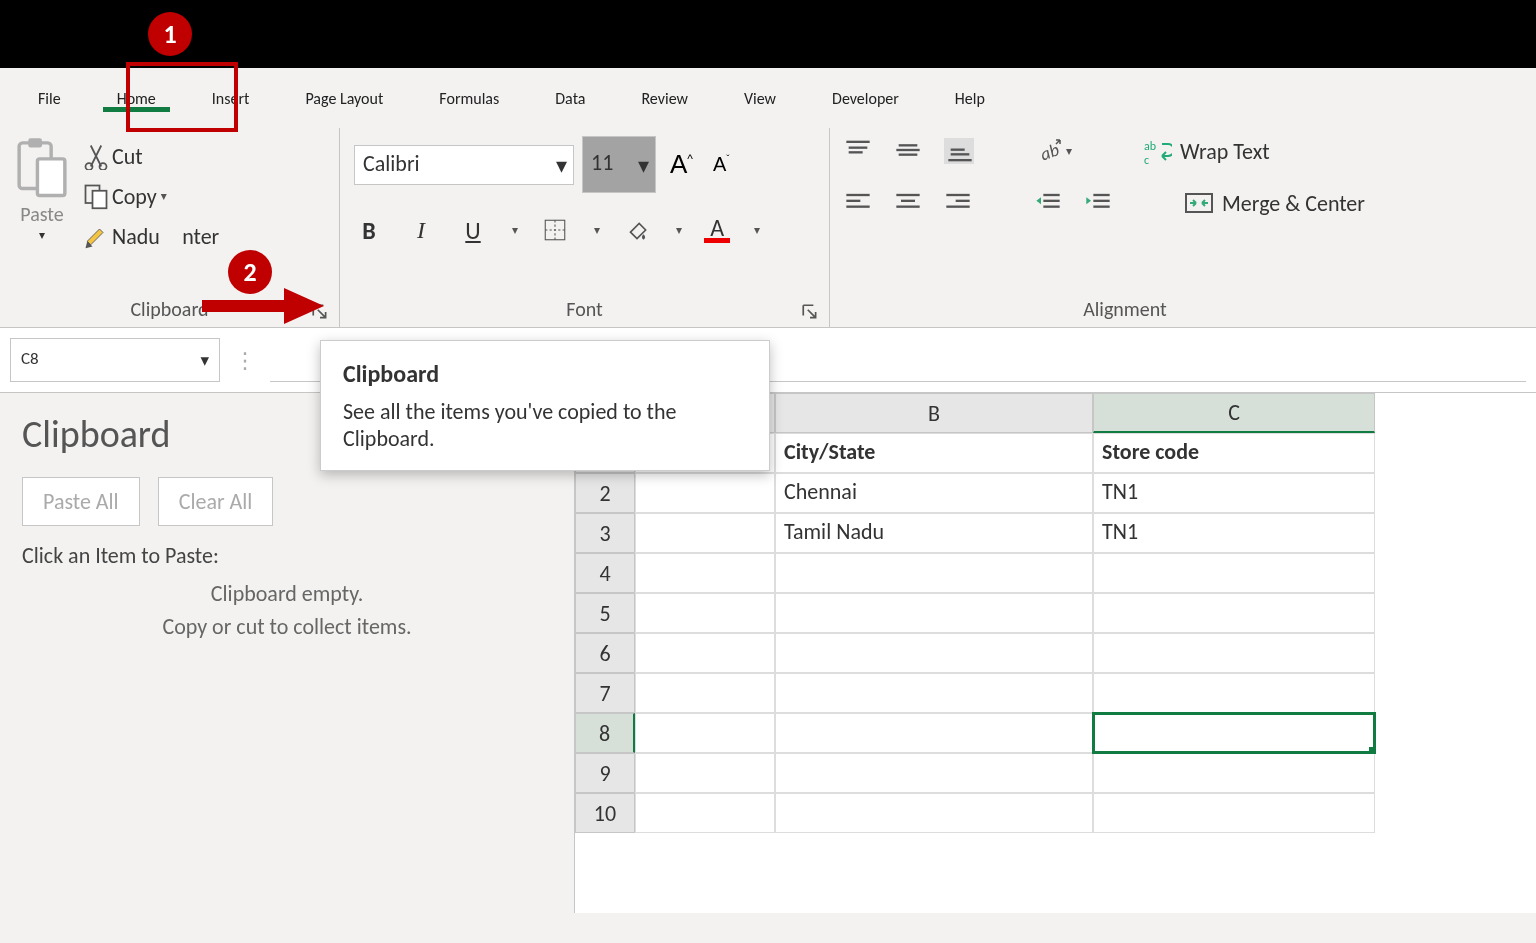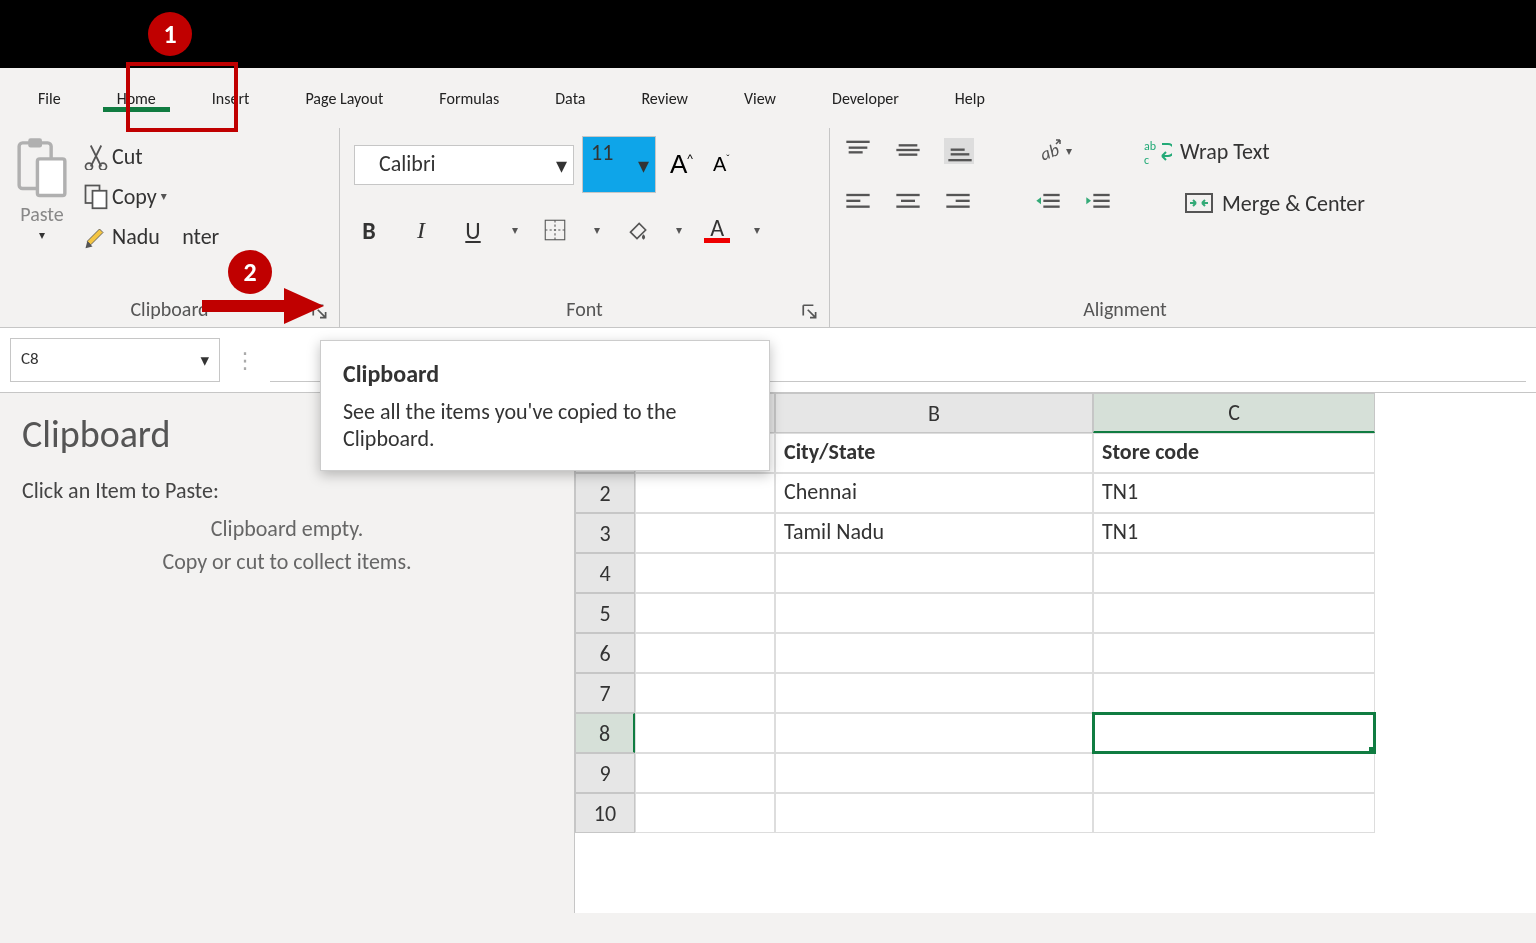--- a/index.html
+++ b/index.html
@@ -38,22 +38,22 @@
   .paste-col{display:flex;flex-direction:column;align-items:center;gap:2px;}
   .paste-icon{width:56px;height:64px;}
   .paste-label{font-size:20px;color:#888;}
   .paste-dd{font-size:12px;}
   .cb-items{display:flex;flex-direction:column;gap:12px;padding-top:6px;}
   .cb-item{display:flex;align-items:center;gap:2px;font-size:22px;}
   .cb-item svg{width:28px;height:28px;}
 
   
   .font-row{display:flex;align-items:center;gap:8px;margin-bottom:10px;}
-  .font-name{width:220px;height:40px;border:1px solid var(--border);background:#fff;font-size:22px;padding:4px 24px;position:relative;cursor:pointer;}
-  .font-size{width:74px;height:57px;border:1px solid var(--border);background:#0ea5e9;font-size:22px;padding:2px 8px;position:relative;cursor:pointer;}
+  .font-name{width:220px;height:40px;border:1px solid var(--border);background:#fff;font-size:22px;padding:4px 8px;position:relative;cursor:pointer;}
+  .font-size{width:74px;height:57px;border:1px solid var(--border);background:#a3a3a3;font-size:22px;padding:12px 8px;position:relative;cursor:pointer;}
   .dd-caret{position:absolute;right:6px;top:50%;transform:translateY(-50%);}
   .font-grow,.font-shrink{border:none;background:none;font-size:26px;cursor:pointer;}
   .font-row2{display:flex;align-items:center;gap:22px;}
   .fb{width:30px;height:30px;display:flex;align-items:center;justify-content:center;font-size:24px;cursor:pointer;}
   .fb.bold{font-weight:bold;}
   .fb.ital{font-style:italic;font-family:Georgia,serif;}
   .fb.und{text-decoration:underline;}
   .fb svg{width:26px;height:26px;}
   .color-underline{display:flex;flex-direction:column;align-items:center;}
   .color-underline .a-letter{font-size:24px;line-height:20px;}
@@ -329,20 +329,24 @@
     <span>C8</span>
     <span class="dd-caret">▾</span>
   </div>
   <div class="fx-sep">⋮</div>
   <div class="fx-input"></div>
 </div>
 
 <div class="lower">
   <div class="clip-pane">
     <div class="clip-title">Clipboard</div>
+    <div class="clip-btns">
+      <div class="clip-btn">Paste All</div>
+      <div class="clip-btn">Clear All</div>
+    </div>
     <div class="clip-hint">Click an Item to Paste:</div>
     <div class="clip-empty">
       <div>Clipboard empty.</div>
       <div>Copy or cut to collect items.</div>
     </div>
   </div>
 
   <div class="sheet">
     <div class="col-hdrs">
       <div class="corner"></div>

